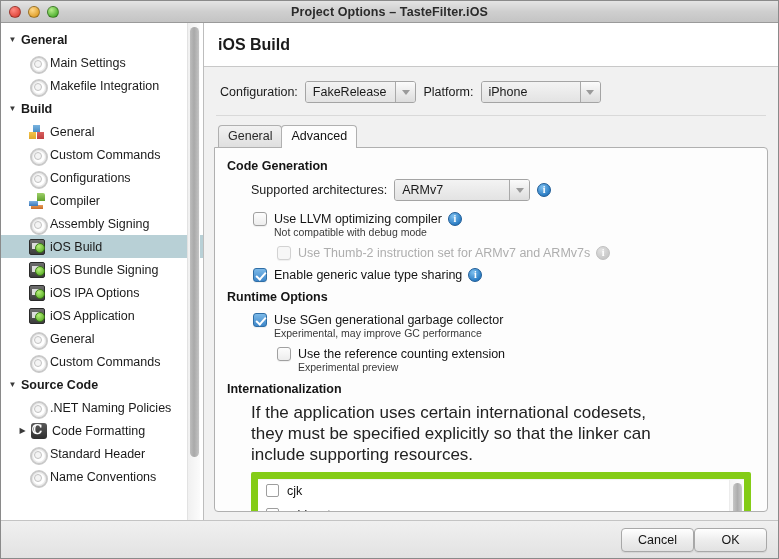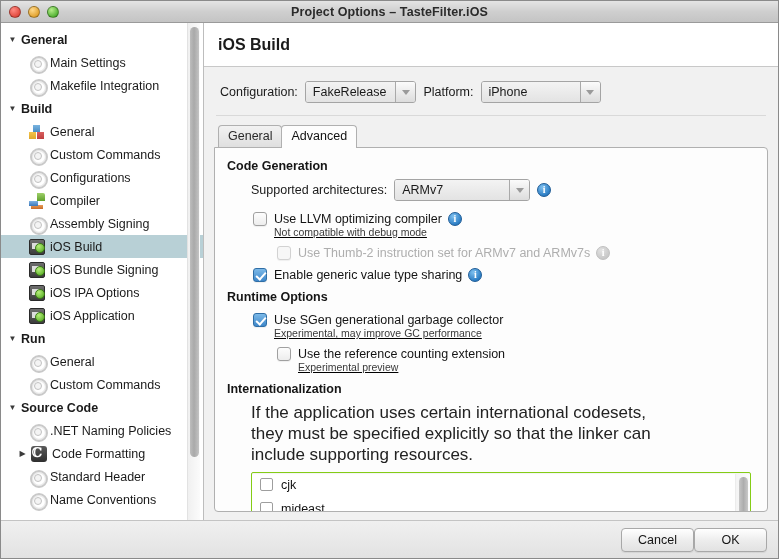--- a/index.html
+++ b/index.html
@@ -358,21 +358,21 @@
     left: 4px; top: 1px;
     width: 4px; height: 8px;
     border: solid #fff;
     border-width: 0 2px 2px 0;
     transform: rotate(42deg);
   }
   .cb.dim {
     border-color: #d2d2d2;
     background: #f7f7f7;
   }
-  .chk-text { line-height: 1.12; text-decoration: underline; }
+  .chk-text { line-height: 1.12; }
   .chk-main {
     font-size: 12.5px;
     color: #141414;
     display: inline-flex;
     align-items: center;
     gap: 6px;
   }
   .chk-main.disabled { color: #aeaeae; }
   .chk-sub {
     font-size: 10.5px;
@@ -384,21 +384,21 @@
     color: #222;
     margin: 2px 0 6px 24px;
     line-height: 1.25;
     max-width: 430px;
   }
 
   .listbox {
     margin: 0 4px 0 24px;
     height: 73px;
     background: #fff;
-    border: 1px solid #84cc16;
+    border: 7px solid #84cc16;
     border-radius: 2px;
     position: relative;
     overflow: hidden;
     box-shadow: 0 1px 1px rgba(0,0,0,.05) inset;
   }
   .list-item {
     display: flex;
     align-items: center;
     gap: 8px;
     height: 24px;
@@ -515,24 +515,20 @@
             <span class="node-icon ic-ios"></span>
             <span>iOS Bundle Signing</span>
           </div>
           <div class="node child">
             <span class="node-icon ic-ios"></span>
             <span>iOS IPA Options</span>
           </div>
           <div class="node child">
             <span class="node-icon ic-ios"></span>
             <span>iOS Application</span>
-          </div>
-          <div class="node group">
-            <span class="tri down"></span>
-            <span>Run</span>
           </div>
           <div class="node child">
             <span class="node-icon ic-gear"></span>
             <span>General</span>
           </div>
           <div class="node child">
             <span class="node-icon ic-gear"></span>
             <span>Custom Commands</span>
           </div>
           <div class="node group">

